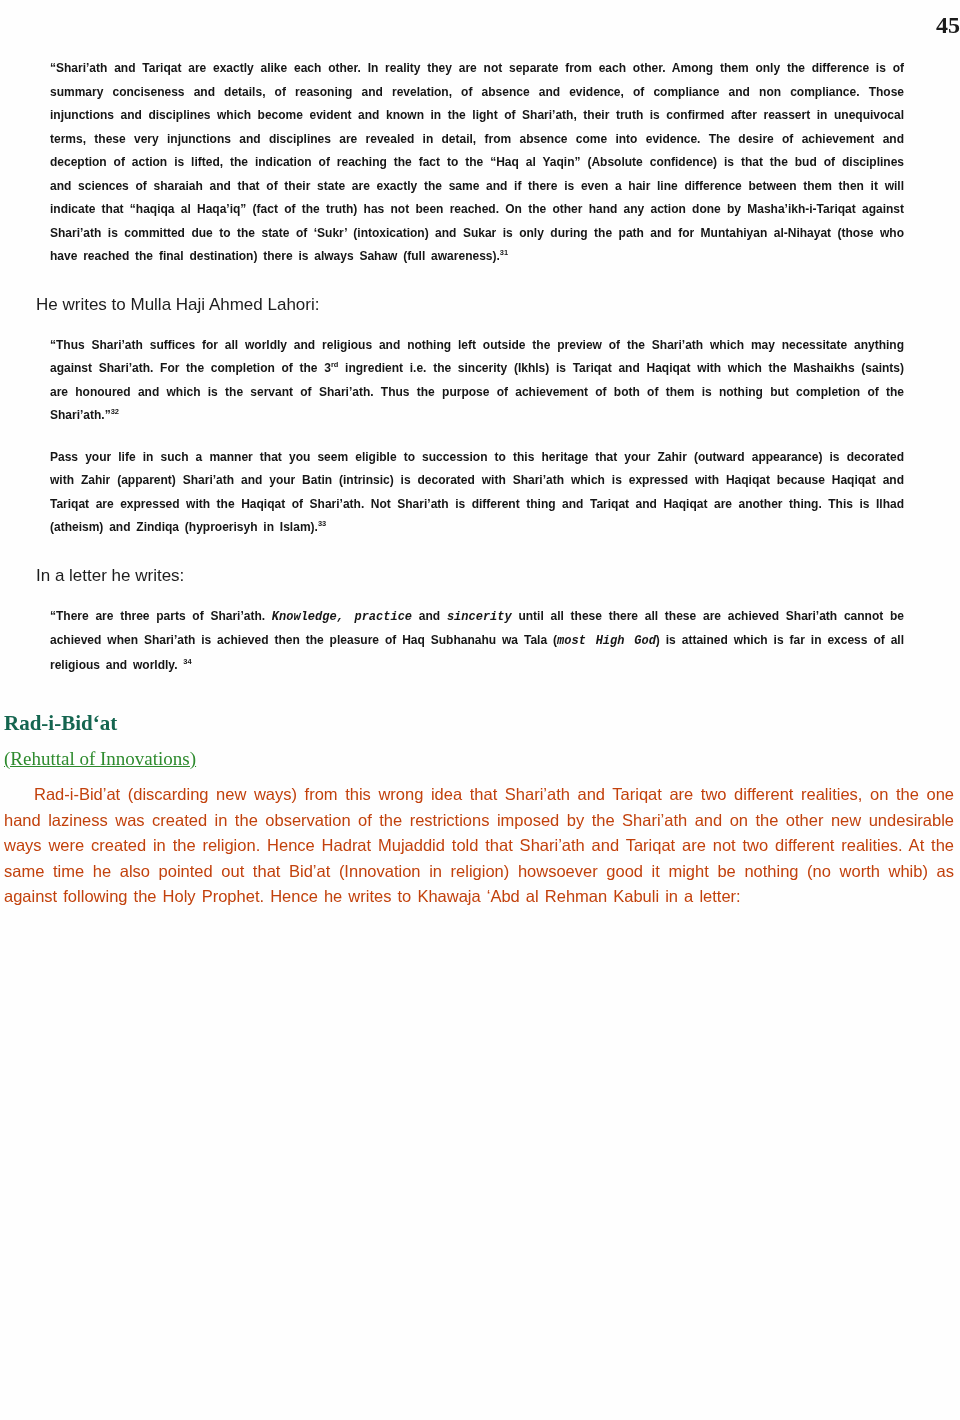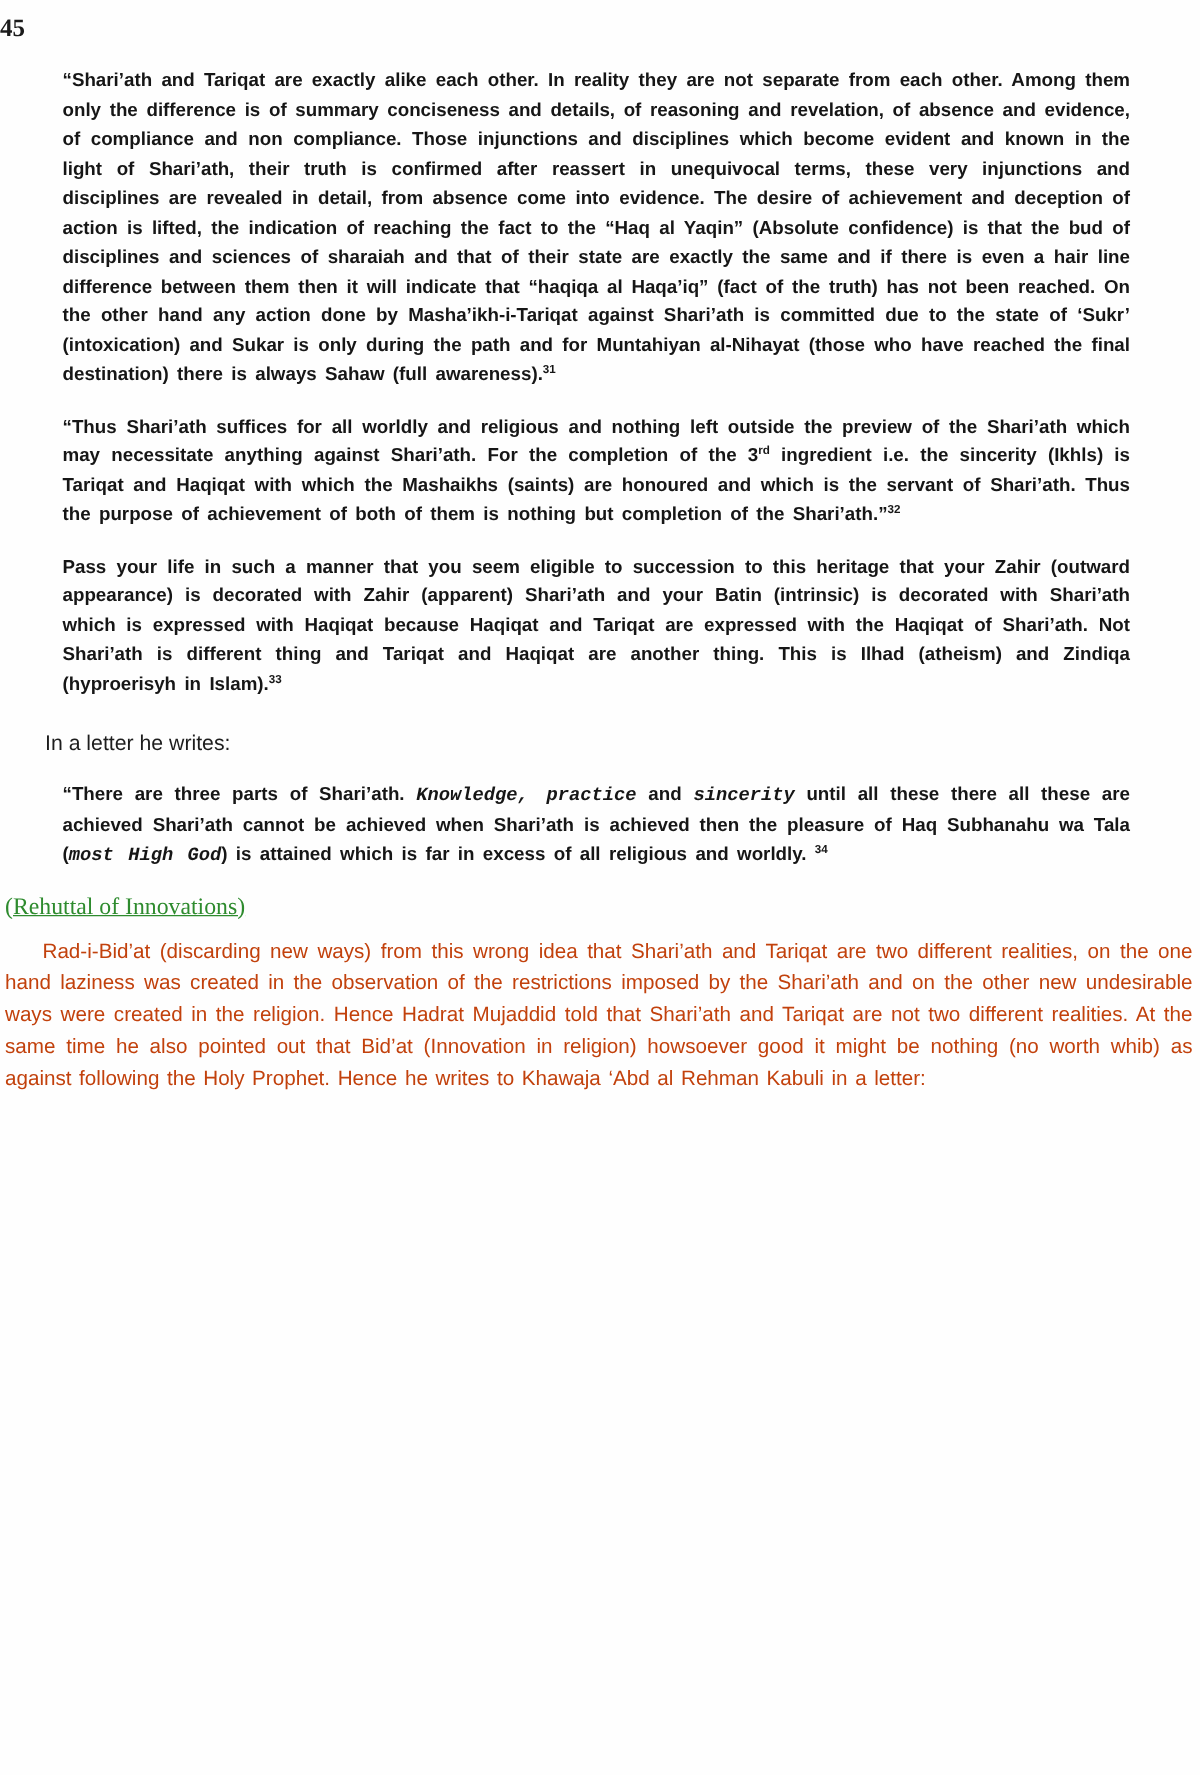--- a/index.html
+++ b/index.html
@@ -12,30 +12,30 @@
     width: 960px;
     min-height: 1420px;
     margin: 0 auto;
     background: #fefefe;
     box-sizing: border-box;
     padding: 8px 0 24px 0;
     font-family: "Liberation Sans", sans-serif;
     color: #1b1b1b;
   }
   .page-number {
-    text-align: left;
+    text-align: right;
     font-family: "Liberation Serif", serif;
     font-weight: bold;
-    font-size: 20px;
+    font-size: 24px;
     margin: 4px 0 16px 0;
   }
   blockquote.quote {
     margin: 18px 56px 18px 50px;
     font-weight: bold;
-    font-size: 15px;
+    font-size: 12px;
     line-height: 23.5px;
     text-align: justify;
     word-spacing: 2.5px;
     color: #161616;
   }
   blockquote.quote em {
     font-style: italic;
     font-family: Liberation Mono, monospace;
   }
   sup, blockquote.quote sup {
@@ -76,28 +76,30 @@
 </style>
 </head>
 <body>
 
 <div class="page">
 
   <div class="page-number">45</div>
 
   <blockquote class="quote"><span>“Shari’ath and Tariqat are exactly alike each other. In reality they are not separate from each other. Among them only the difference is of summary conciseness and details, of reasoning and revelation, of absence and evidence, of compliance and non compliance. Those injunctions and disciplines which become evident and known in the light of Shari’ath, their truth is confirmed after reassert in unequivocal terms, these very injunctions and disciplines are revealed in detail, from absence come into evidence. The desire of achievement and deception of action is lifted, the indication of reaching the fact to the “Haq al Yaqin” (Absolute confidence) is that the bud of disciplines and sciences of sharaiah and that of their state are exactly the same and if there is even a hair line difference between them then it will indicate that “haqiqa al Haqa’iq” (fact of the truth) has not been reached. On the other hand any action done by Masha’ikh-i-Tariqat against Shari’ath is committed due to the state of ‘Sukr’ (intoxication) and Sukar is only during the path and for Muntahiyan al-Nihayat (those who have reached the final destination) there is always Sahaw (full awareness).</span><sup>31</sup></blockquote>
 
+  <p class="lead">He writes to Mulla Haji Ahmed Lahori:</p>
 
   <blockquote class="quote"><span>“Thus Shari’ath suffices for all worldly and religious and nothing left outside the preview of the Shari’ath which may necessitate anything against Shari’ath. For the completion of the 3</span><sup>rd</sup><span> ingredient i.e. the sincerity (Ikhls) is Tariqat and Haqiqat with which the Mashaikhs (saints) are honoured and which is the servant of Shari’ath. Thus the purpose of achievement of both of them is nothing but completion of the Shari’ath.”</span><sup>32</sup></blockquote>
 
 
   <blockquote class="quote"><span>Pass your life in such a manner that you seem eligible to succession to this heritage that your Zahir (outward appearance) is decorated with Zahir (apparent) Shari’ath and your Batin (intrinsic) is decorated with Shari’ath which is expressed with Haqiqat because Haqiqat and Tariqat are expressed with the Haqiqat of Shari’ath. Not Shari’ath is different thing and Tariqat and Haqiqat are another thing. This is Ilhad (atheism) and Zindiqa (hyproerisyh in Islam).</span><sup>33</sup></blockquote>
 
   <p class="lead">In a letter he writes:</p>
 
   <blockquote class="quote"><span>“There are three parts of Shari’ath. </span><em>Knowledge, practice</em><span> and </span><em>sincerity</em><span> until all these there all these are achieved Shari’ath cannot be achieved when Shari’ath is achieved then the pleasure of Haq Subhanahu wa Tala (</span><em>most High God</em><span>) is attained which is far in excess of all religious and worldly. </span><sup>34</sup></blockquote>
 
+  <h2 class="section-title">Rad-i-Bid‘at</h2>
 
   <div class="section-subtitle">(Rehuttal of Innovations)</div>
 
   <p class="body-para">Rad-i-Bid’at (discarding new ways) from this wrong idea that Shari’ath and Tariqat are two different realities, on the one hand laziness was created in the observation of the restrictions imposed by the Shari’ath and on the other new undesirable ways were created in the religion. Hence Hadrat Mujaddid told that Shari’ath and Tariqat are not two different realities. At the same time he also pointed out that Bid’at (Innovation in religion) howsoever good it might be nothing (no worth whib) as against following the Holy Prophet. Hence he writes to Khawaja ‘Abd al Rehman Kabuli in a letter:</p>
 
 </div>
 
 </body></html>

